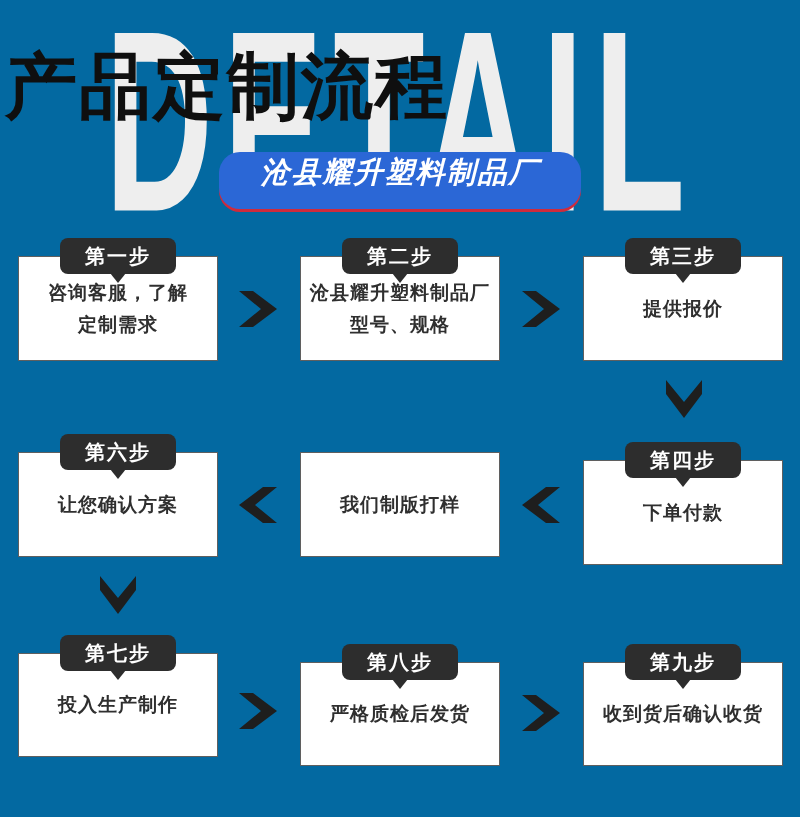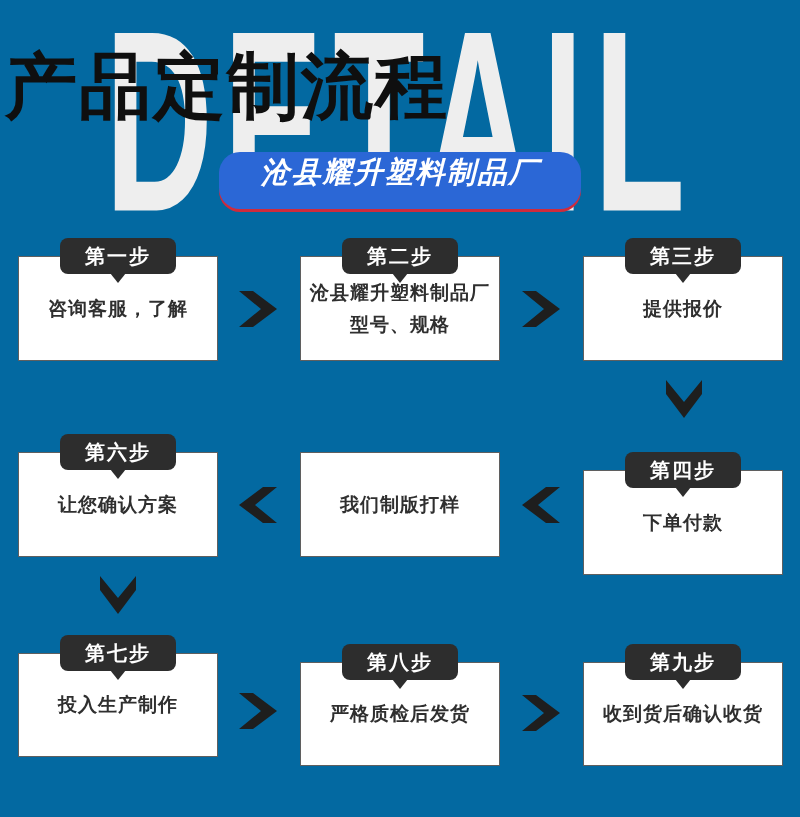--- a/index.html
+++ b/index.html
@@ -57,37 +57,38 @@
   <div class="watermark">DETAIL</div>
   <h1 class="title">产品定制流程</h1>
   <div class="factory-pill">
     <span>沧县耀升塑料制品厂</span>
   </div>
 
   <div class="box" style="left:18px;top:256px">
     <div class="badge"><span>第一步</span></div>
     <div class="box-text">
         <div>咨询客服，了解</div>
+        <div>定制需求</div>
       </div>
   </div>
   <div class="box" style="left:300px;top:256px">
     <div class="badge"><span>第二步</span></div>
     <div class="box-text">
         <div>沧县耀升塑料制品厂</div>
         <div>型号、规格</div>
       </div>
   </div>
   <div class="box" style="left:583px;top:256px">
     <div class="badge"><span>第三步</span></div>
     <div class="box-text">
         <div>提供报价</div>
       </div>
   </div>
 
-  <div class="box" style="left:583px;top:470px">
+  <div class="box" style="left:583px;top:460px">
     <div class="badge"><span>第四步</span></div>
     <div class="box-text">
         <div>下单付款</div>
       </div>
   </div>
   <div class="box" style="left:300px;top:452px">
     <div class="box-text">
         <div>我们制版打样</div>
       </div>
   </div>

